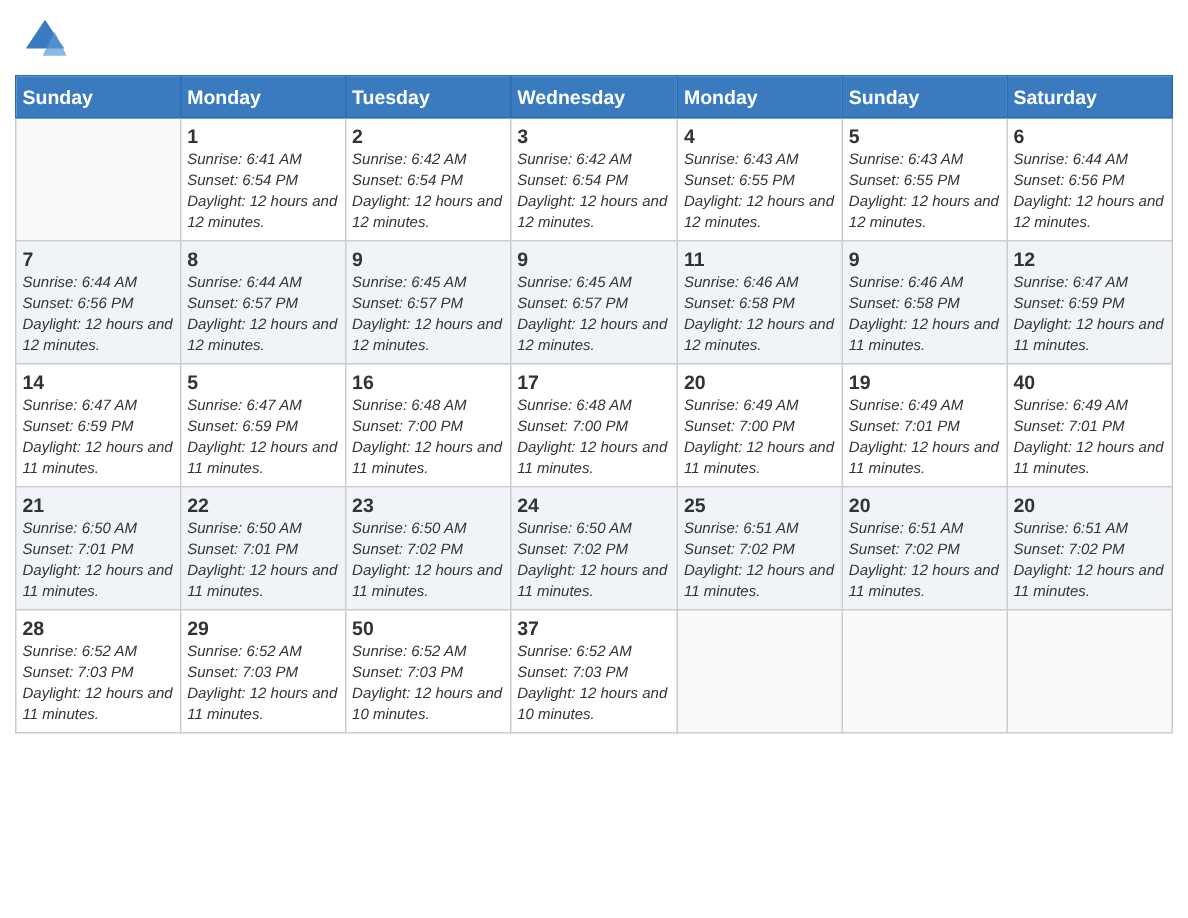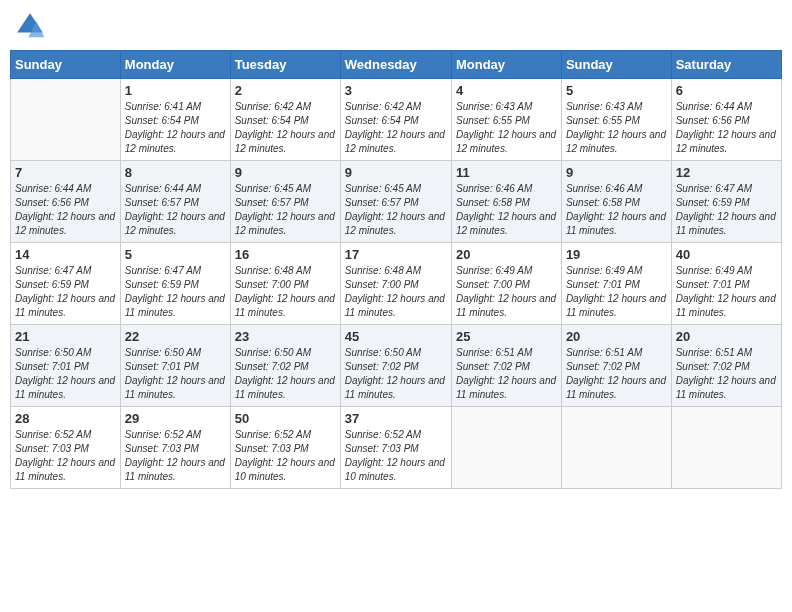--- a/index.html
+++ b/index.html
@@ -268,21 +268,21 @@
 Sunset: 7:01 PM
 Daylight: 12 hours and 11 minutes.</div>
         </td>
         <td>
           <span class="day-number">23</span>
           <div class="day-info" style="white-space: pre-line;">Sunrise: 6:50 AM
 Sunset: 7:02 PM
 Daylight: 12 hours and 11 minutes.</div>
         </td>
         <td>
-          <span class="day-number">45</span>
+          <span class="day-number">24</span>
           <div class="day-info" style="white-space: pre-line;">Sunrise: 6:50 AM
 Sunset: 7:02 PM
 Daylight: 12 hours and 11 minutes.</div>
         </td>
         <td>
           <span class="day-number">25</span>
           <div class="day-info" style="white-space: pre-line;">Sunrise: 6:51 AM
 Sunset: 7:02 PM
 Daylight: 12 hours and 11 minutes.</div>
         </td>

